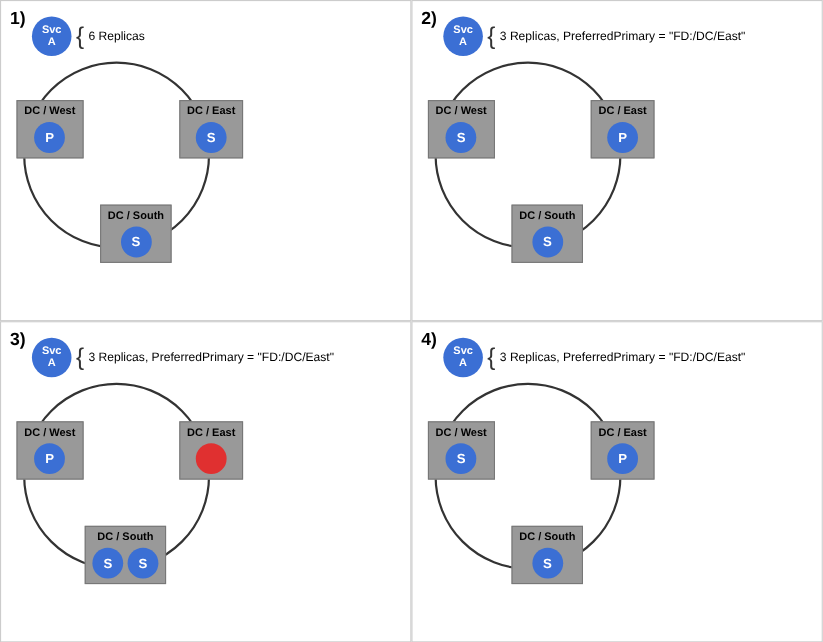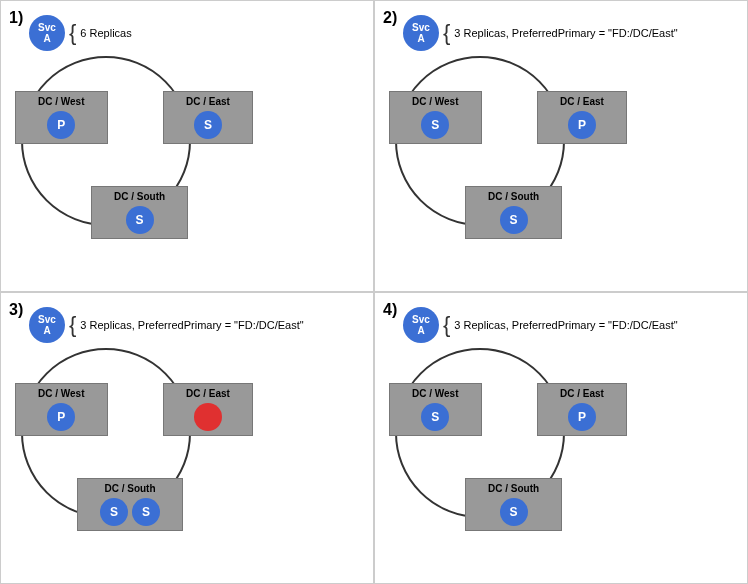--- a/index.html
+++ b/index.html
@@ -65,21 +65,21 @@
       font-size: 22px;
       color: #333;
       line-height: 1;
     }
 
     
     .dc-box {
       position: absolute;
       background: #999;
       border: 1px solid #777;
-      padding: 4px 22px;
+      padding: 4px 6px;
       display: flex;
       flex-direction: column;
       align-items: center;
       gap: 4px;
       min-width: 58px;
     }
 
     .dc-label {
       font-size: 10px;
       font-weight: bold;

